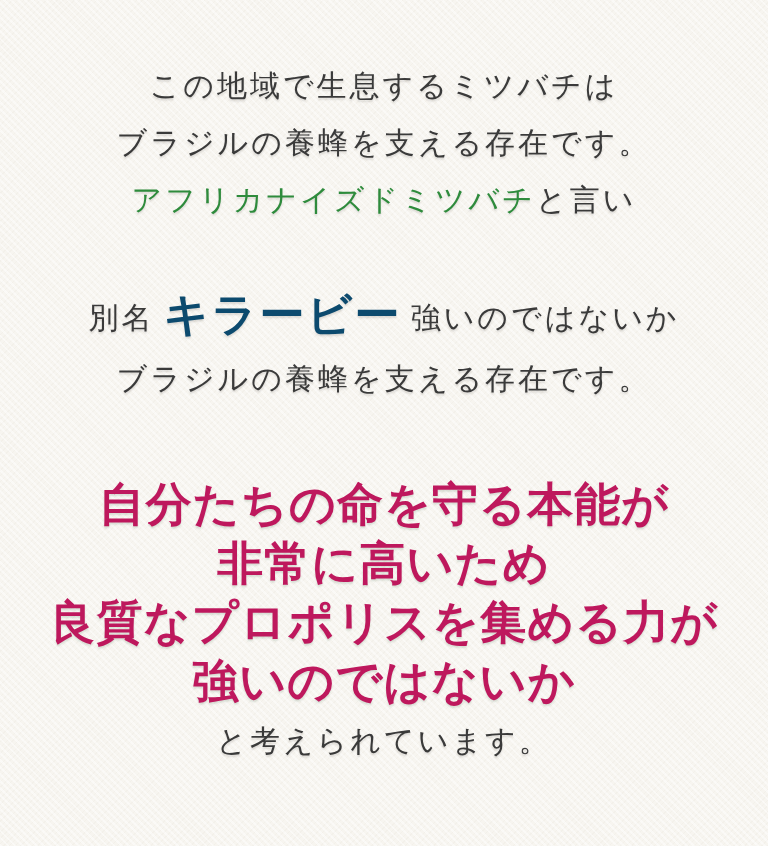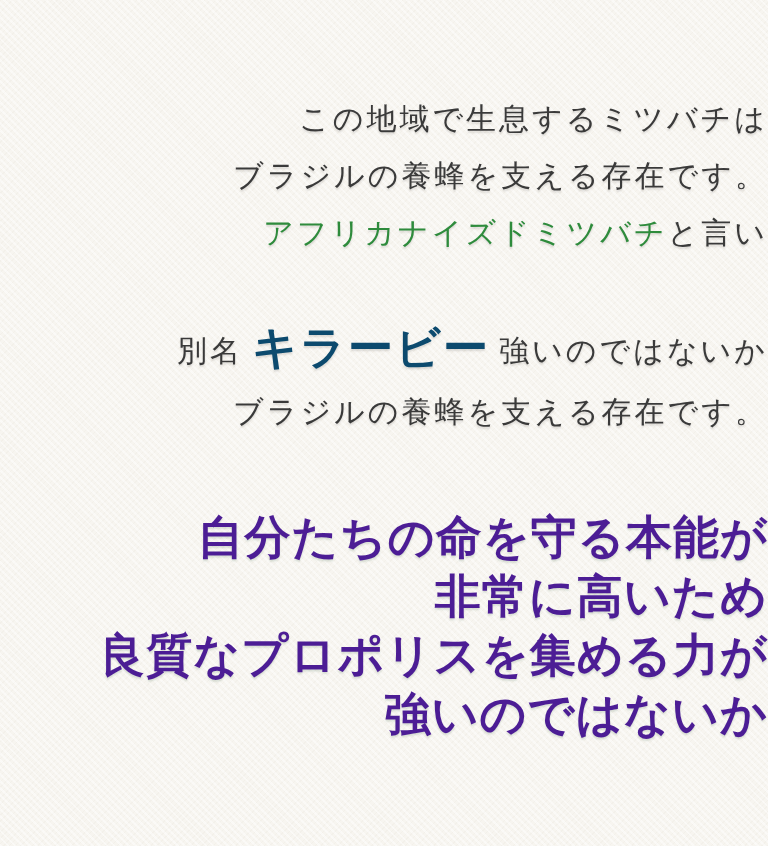--- a/index.html
+++ b/index.html
@@ -11,23 +11,23 @@
     height: 846px;
     overflow: hidden;
     background-color: #f7f5f0;
     background-image:
       repeating-linear-gradient(45deg, rgba(255,255,255,0.45) 0px, rgba(255,255,255,0.45) 2px, rgba(255,255,255,0) 2px, rgba(255,255,255,0) 5px),
       repeating-linear-gradient(-45deg, rgba(228,224,214,0.20) 0px, rgba(228,224,214,0.20) 1px, rgba(228,224,214,0) 1px, rgba(228,224,214,0) 4px);
     font-family: "Liberation Sans", "DejaVu Sans", sans-serif;
   }
   .page {
     width: 768px;
-    text-align: right;
+    text-align: center;
     box-sizing: border-box;
-    padding-top: 90px;
+    padding-top: 57px;
   }
   .body-text {
     font-size: 30px;
     color: #3a3a3a;
     letter-spacing: 3px;
     font-weight: 500;
     text-shadow: 0 2px 2px rgba(90, 85, 75, 0.18);
   }
   .block-intro {
     line-height: 57px;
@@ -47,21 +47,21 @@
     font-size: 45px;
     font-weight: 700;
     letter-spacing: 2px;
     margin: 15px 9px;
     vertical-align: -2px;
   }
   .block-claim {
     margin-top: 66px;
     font-size: 46px;
     font-weight: 700;
-    color: #4c1d95;
+    color: #be185d;
     line-height: 59px;
     letter-spacing: 1px;
     text-shadow: 0 2px 2px rgba(70, 110, 75, 0.18);
   }
   .block-conclusion {
     margin-top: 10px;
     line-height: 40px;
   }
 </style>
 </head>
@@ -80,14 +80,17 @@
     <div class="line">ブラジルの養蜂を支える存在です。</div>
   </div>
 
   <div class="block-claim">
     <div class="line">自分たちの命を守る本能が</div>
     <div class="line">非常に高いため</div>
     <div class="line">良質なプロポリスを集める力が</div>
     <div class="line">強いのではないか</div>
   </div>
 
+  <div class="body-text block-conclusion">
+    <div class="line">と考えられています。</div>
+  </div>
 
 </div>
 
 </body></html>

